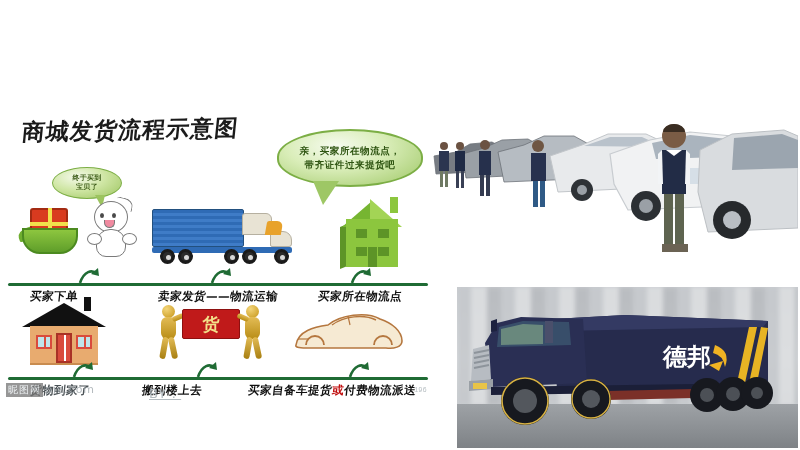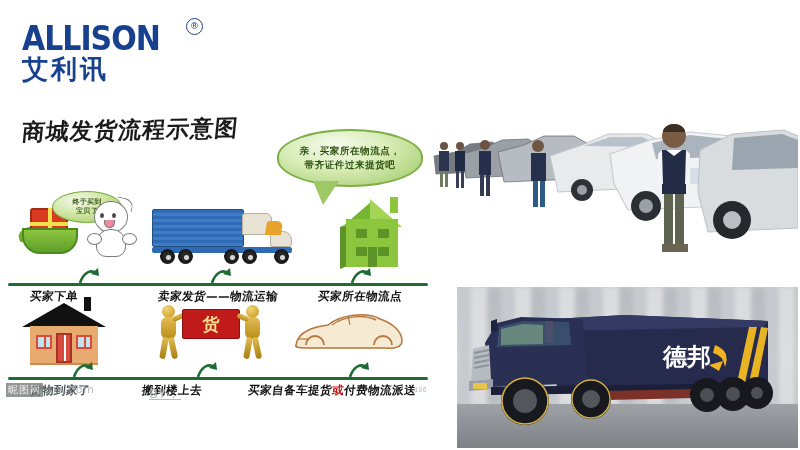--- a/index.html
+++ b/index.html
@@ -101,21 +101,21 @@
   }
   .baby .arm{
     position:absolute;top:32px;width:13px;height:10px;border:1.6px solid #7a7a7a;
     border-radius:50%;background:#fff;
   }
   .baby .arm.l{left:-1px;} .baby .arm.r{left:34px;}
 
   .bubble-small{
     position:absolute;left:52px;top:62px;width:68px;height:30px;
     background:radial-gradient(ellipse at 35% 30%, #f4f9ea 0%, #cfe6a4 45%, #9cc45f 100%);
-    border:1.5px solid #7cae45;border-radius:50%;margin-top:24px;
+    border:1.5px solid #7cae45;border-radius:50%;
   }
   .bubble-small .tail{
     position:absolute;left:42px;bottom:-10px;width:0;height:0;
     border-left:7px solid transparent;border-right:3px solid transparent;
     border-top:13px solid #9cc45f;
   }
   .bubble-small .txt{
     position:absolute;inset:0;display:flex;flex-direction:column;align-items:center;
     justify-content:center;font-family:"DejaVu Serif","Liberation Serif",serif;font-weight:bold;
     font-size:7px;color:#3d5c18;line-height:1.25;text-align:center;letter-spacing:.3px;
@@ -284,27 +284,20 @@
     position:absolute;left:0;top:0;width:100%;height:118px;
     background:repeating-linear-gradient(90deg,#c6c9cd 0 14px,#dcdee0 14px 30px,#b9bcc0 30px 44px);
     filter:blur(2px);opacity:.9;
   }
 </style>
 </head>
 <body>
 
 <div class="slide">
 
-  <div class="logo-block">
-    <div style="position:relative;">
-      <div class="logo-word">ALLISON</div>
-      <div class="logo-reg">®</div>
-    </div>
-    <div class="logo-cn">艾利讯</div>
-  </div>
 
 
   <div class="flow">
 
     <div class="flow-heading">商城发货流程示意图</div>
 
     <div class="gift">
       <div class="leaf"></div>
       <div class="box"></div>
       <div class="bowl"></div>

